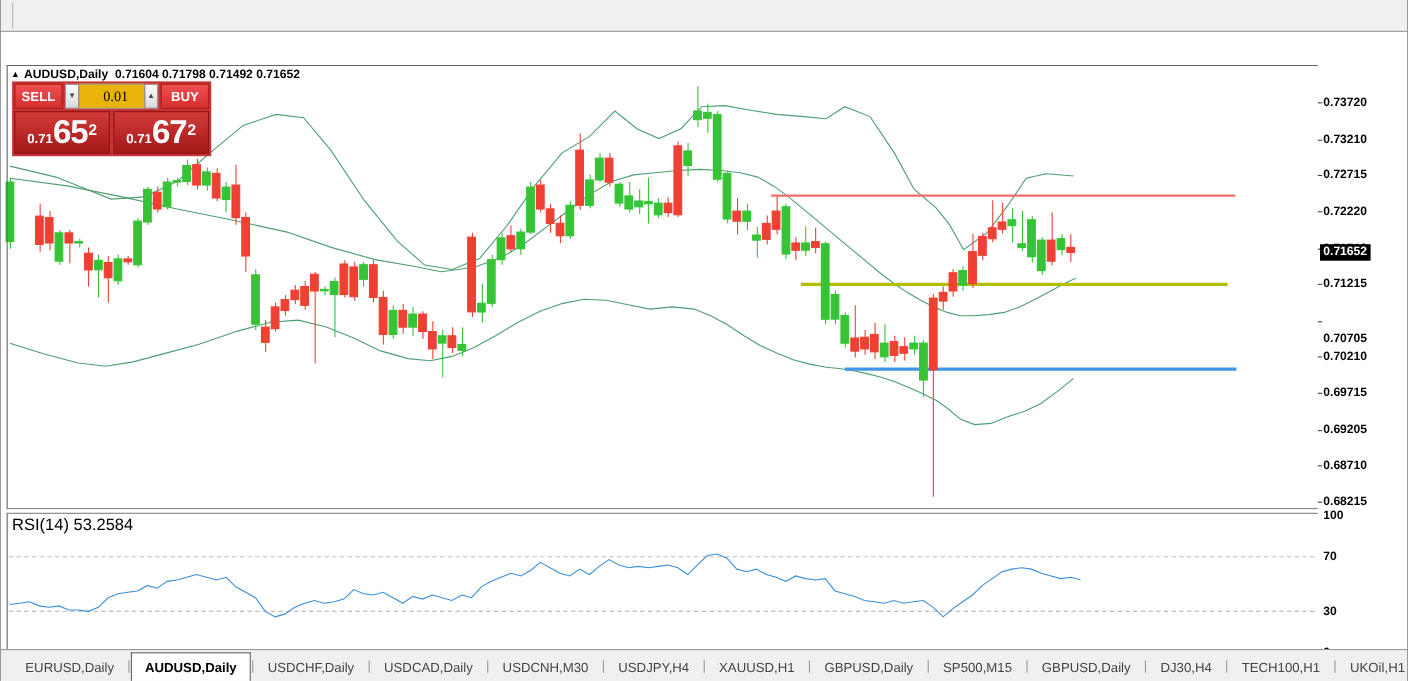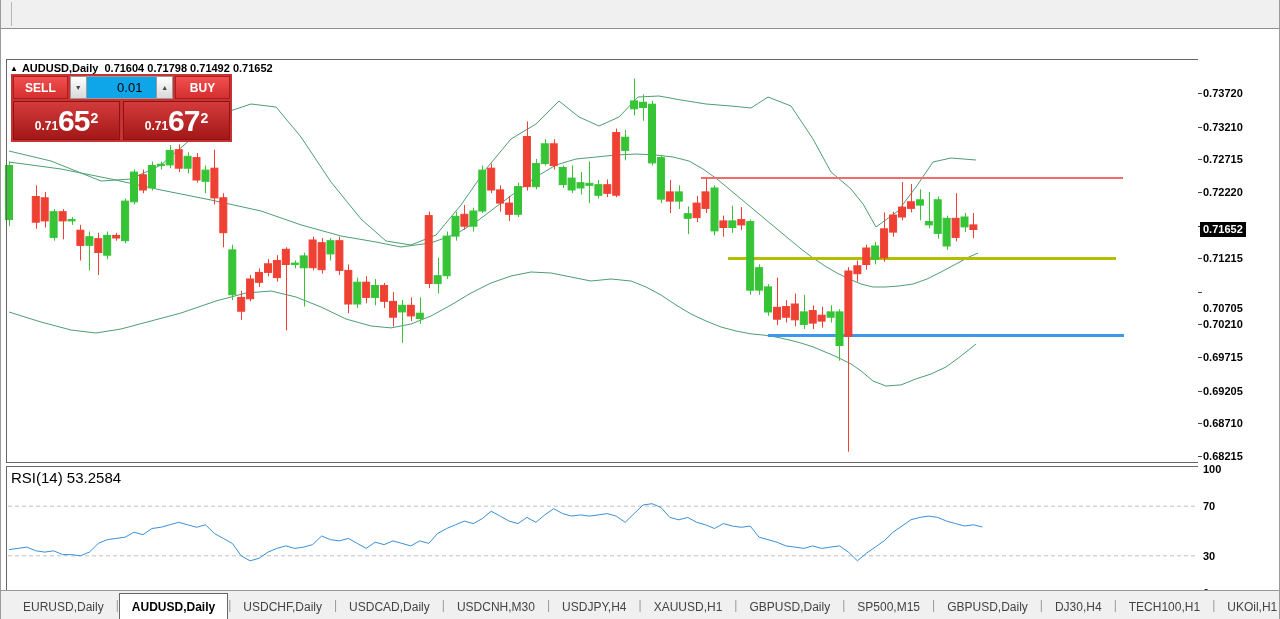--- a/index.html
+++ b/index.html
@@ -24,31 +24,31 @@
   .ptick { position:absolute; left:0px; width:4px; height:1px; background:#444; }
   .ptag { position:absolute; left:2px; background:#000; color:#fff; font-size:11px; font-weight:700;
           padding:1px 3px 2px 3px; }
   .daxis { position:absolute; left:0; top:565px; width:1233px; height:25px; background:#fff; }
   .dlabel { position:absolute; top:4px; font-size:11px; font-weight:700; color:#111; white-space:nowrap; }
   .dtick { position:absolute; top:0; width:1px; height:4px; background:#444; }
   .title { position:absolute; left:9px; top:33px; font-size:11px; font-weight:700; color:#000; z-index:5; }
   .title .tri { font-size:8px; margin-right:4px; position:relative; top:-1px; }
   .rsilabel { position:absolute; left:10px; top:440px; font-size:15px; color:#000; z-index:5; }
   
-  .panel { position:absolute; left:10px; top:45px; width:221px; height:68px; z-index:6;
+  .panel { position:absolute; left:10px; top:45px; width:181px; height:68px; z-index:6;
            background:#c93232; padding:2px; }
   .prow1 { display:flex; height:23px; }
   .pbtn { width:56px; height:23px; color:#fff; font-size:12px; font-weight:700;
           background:linear-gradient(#f05050,#d62e2e); border:1px solid #a81f1f;
           display:flex; align-items:center; justify-content:center; cursor:pointer; }
   .spin { width:17px; height:23px; background:linear-gradient(#fefefe,#d9d9d9); border:1px solid #9a9a9a;
           display:flex; align-items:center; justify-content:center; font-size:7px; color:#445; cursor:pointer; }
-  .lot { width:71px; height:23px; background:#0ea5e9; border:1px solid #9a9a9a; border-left:none; border-right:none;
+  .lot { width:71px; height:23px; background:#eab308; border:1px solid #9a9a9a; border-left:none; border-right:none;
          font-size:13px; color:#000; text-align:right; padding-right:14px;
-         display:flex; align-items:center; justify-content:flex-end; }
+         display:flex; align-items:center; justify-content:flex-end;font-family:Liberation Serif, serif; }
   .prow2 { display:flex; height:39px; margin-top:2px; }
   .quote { width:108px; height:39px; background:linear-gradient(#d43b3b,#a31818); border:1px solid #8d1212;
            color:#fff; display:flex; align-items:flex-end; justify-content:center;
            padding-bottom:3px; cursor:pointer; }
   .quote + .quote { margin-left:3px; }
   .qsmall { font-size:12px; font-weight:700; line-height:19px; }
   .qbig { font-size:30px; font-weight:700; line-height:30px; letter-spacing:-1px; }
   .qsup { font-size:14px; font-weight:700; line-height:32px; align-self:flex-start; margin-left:1px; }
   
   .tabbar { position:absolute; left:0; top:590px; width:1280px; height:29px; background:#f0f0f0;

